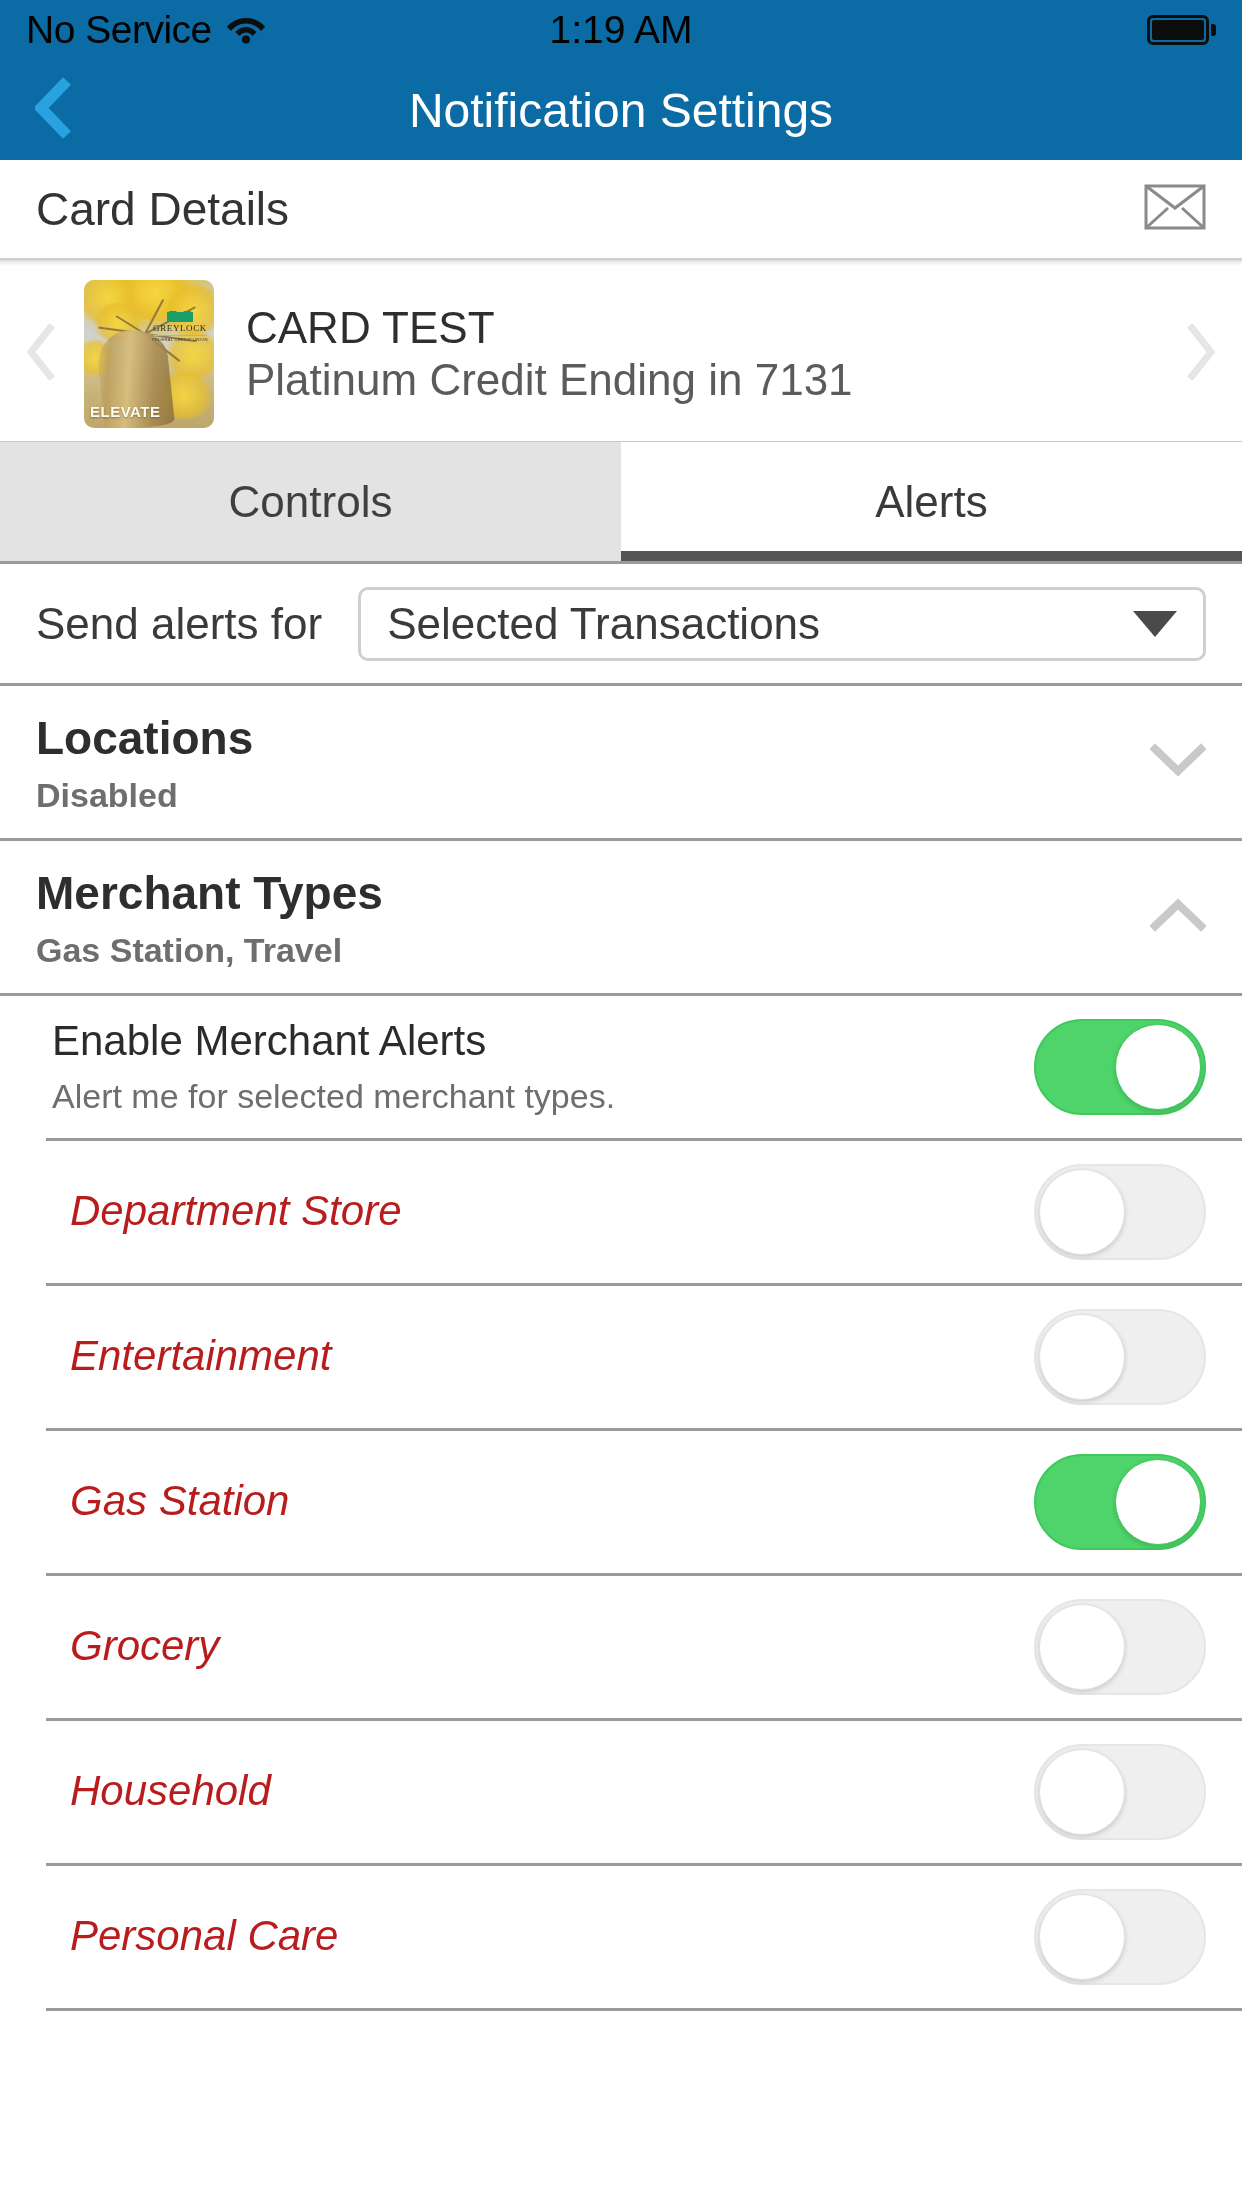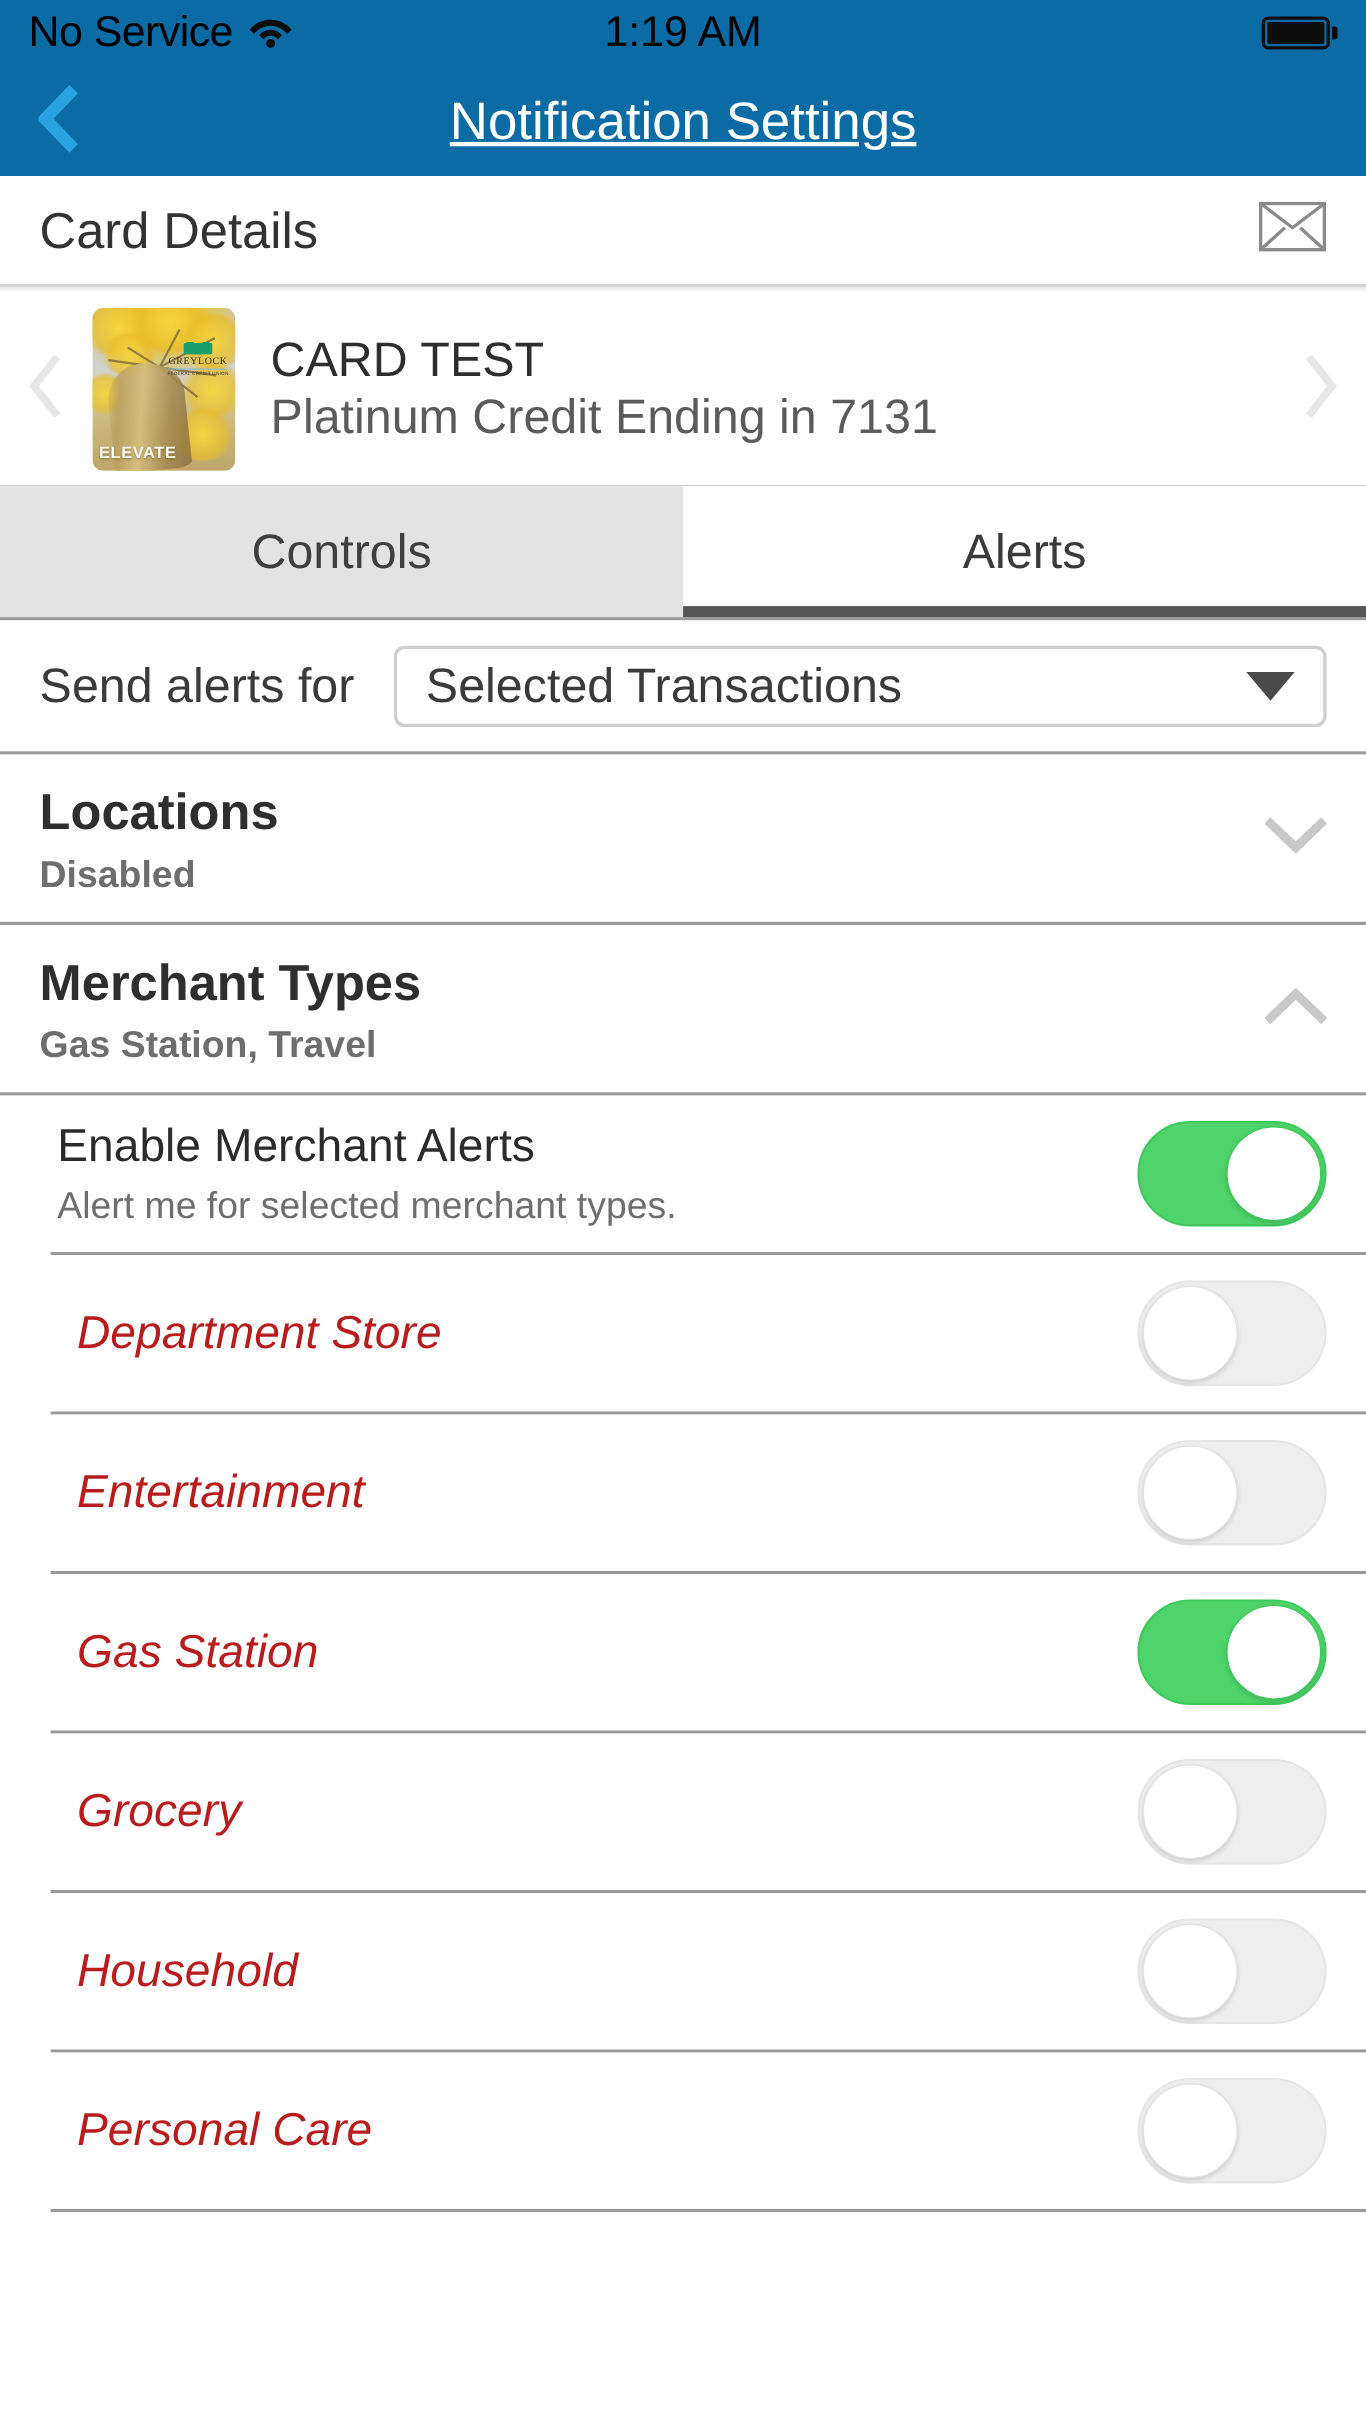--- a/index.html
+++ b/index.html
@@ -35,21 +35,21 @@
   .navbar {
     height: 100px; background:#0b6ba4;
     display:flex; align-items:center; position:relative;
   }
   .nav-back {
     width: 110px; height:100px; display:flex; align-items:center;
     justify-content:center; cursor:pointer;
   }
   .nav-title {
     position:absolute; left:0; right:0; text-align:center;
-    font-size: 48px; color:#ffffff; font-weight:400; pointer-events:none;text-decoration:underline;
+    font-size: 48px; color:#ffffff; font-weight:400; pointer-events:none;
   }
 
   
   .card-details-bar {
     height: 98px; background:#fff; display:flex; align-items:center;
     padding: 0 36px; border-bottom:1px solid #ffffff;gap:12px;
   }
   .cd-title { font-size:46px; color:#333333; font-weight:400; }
   .cd-mail { margin-left:auto; cursor:pointer; }
   .sep-shadow {

